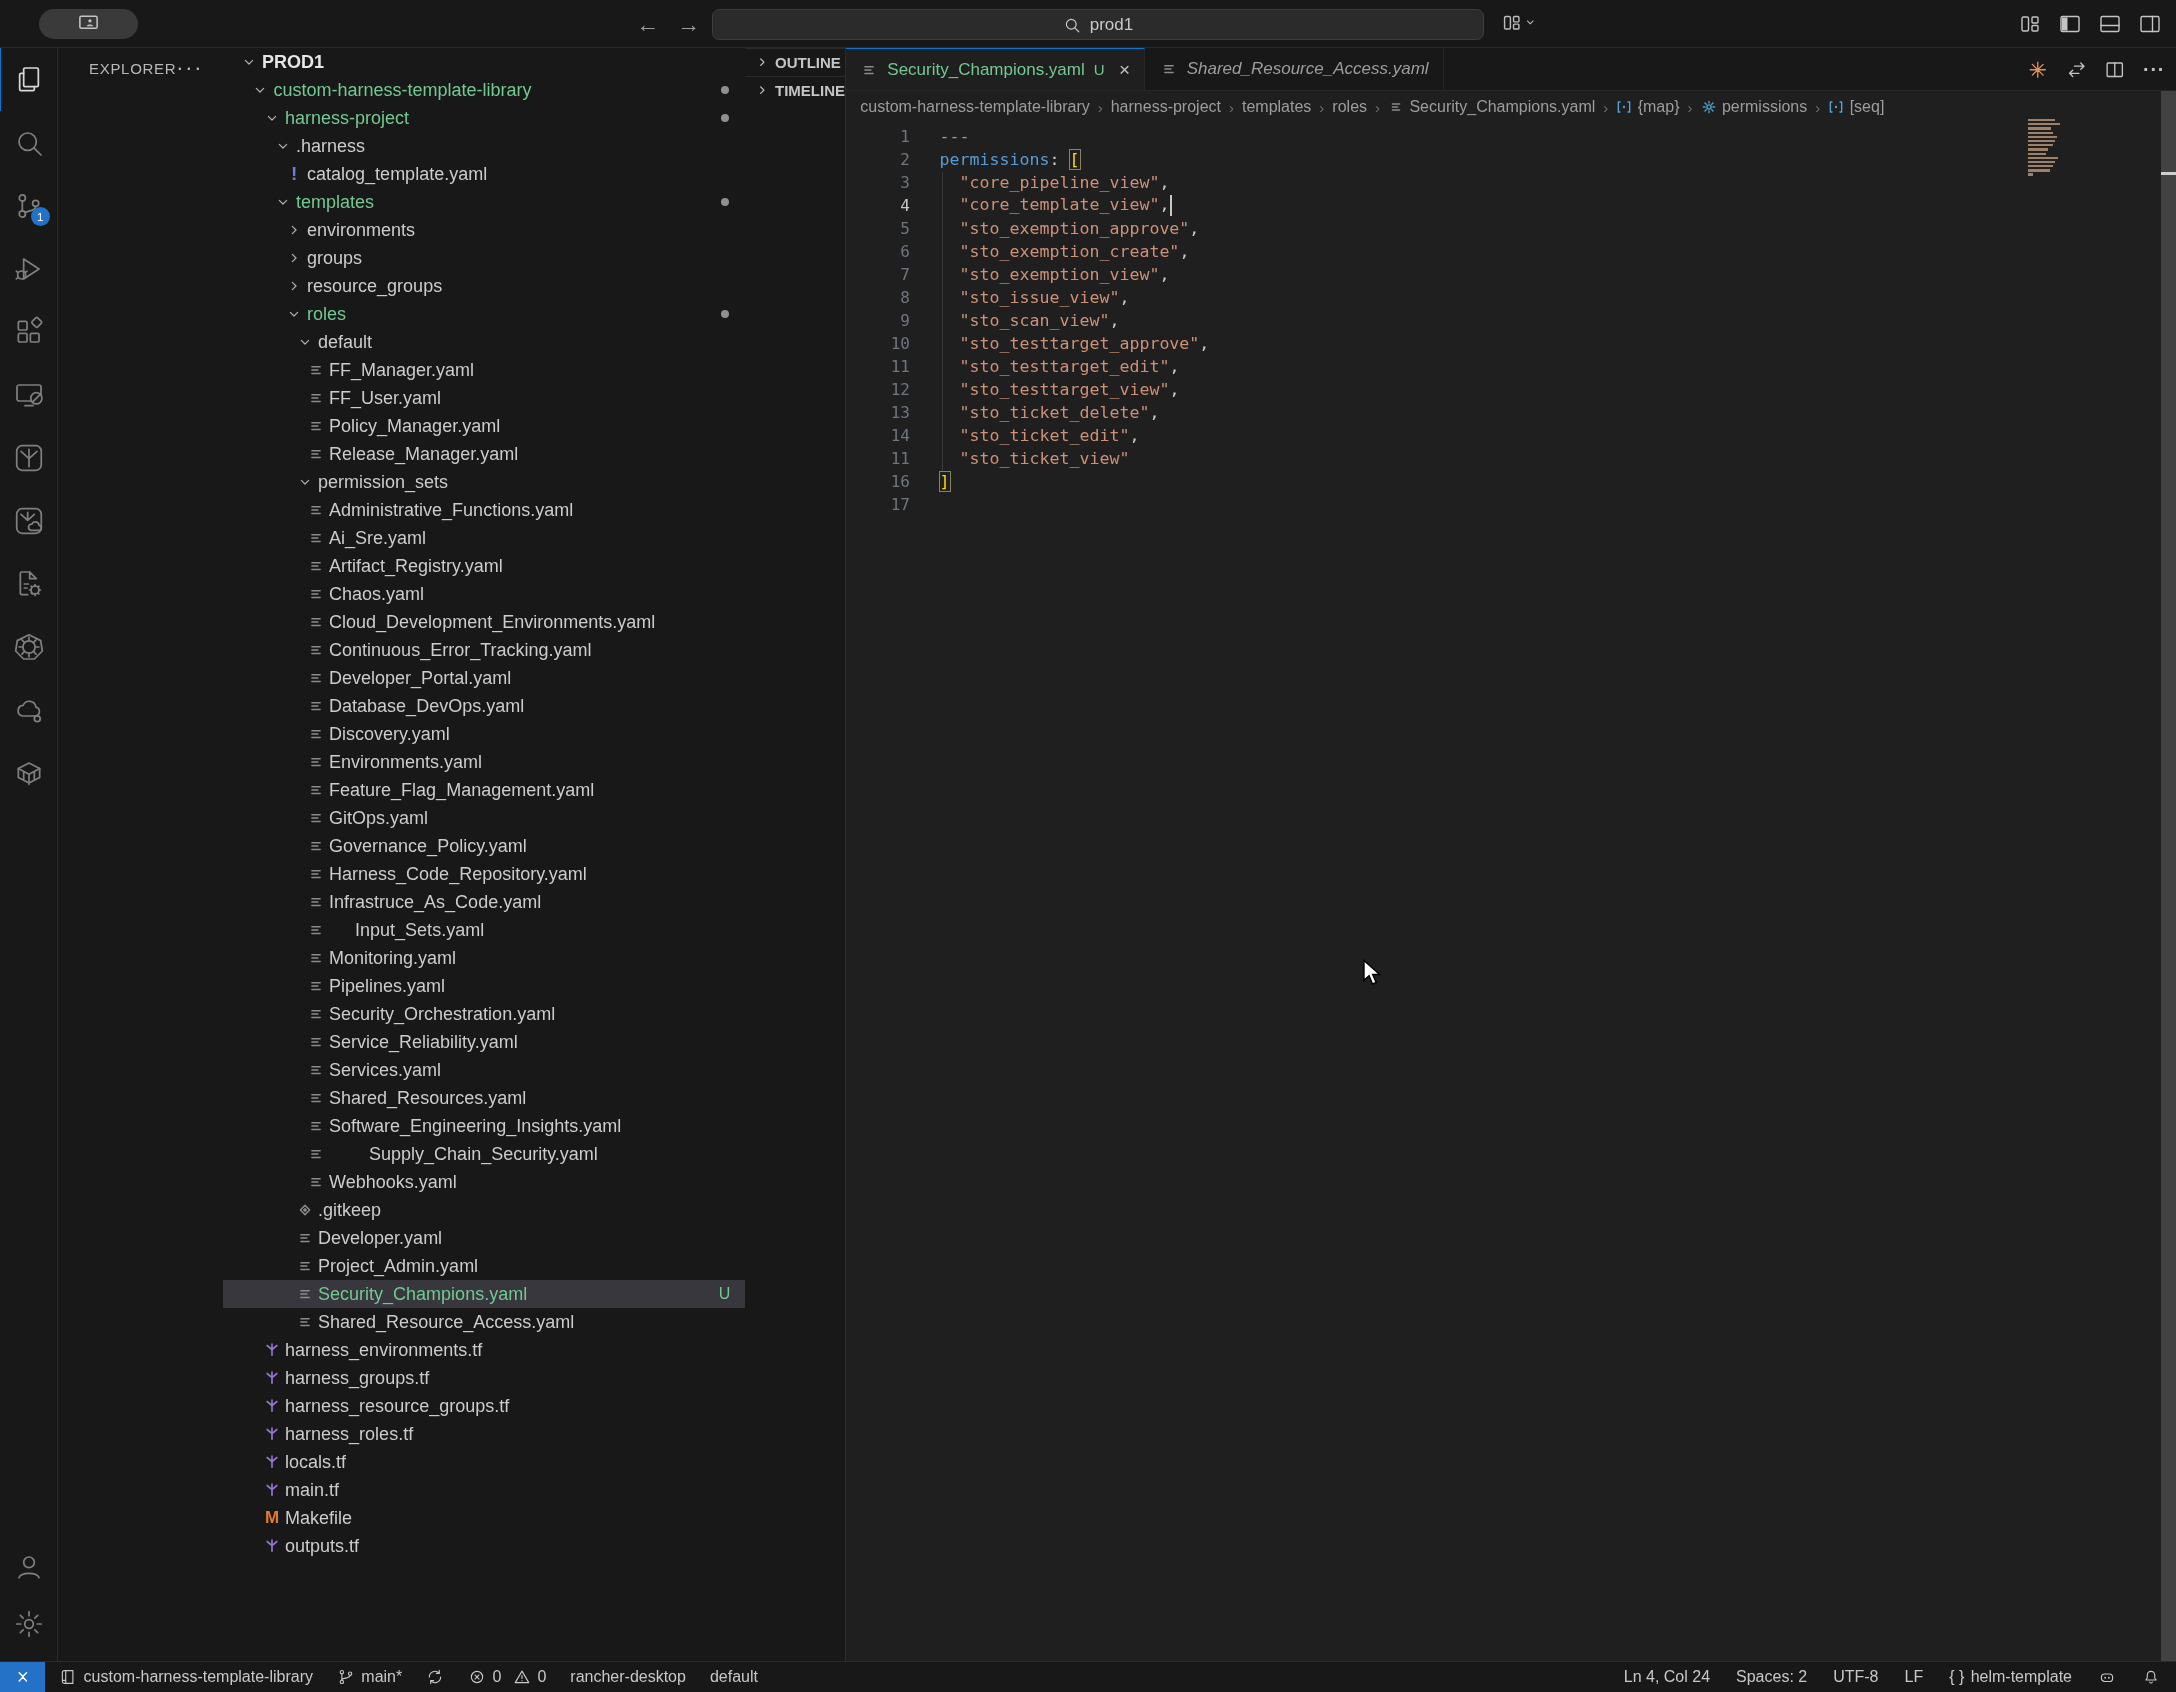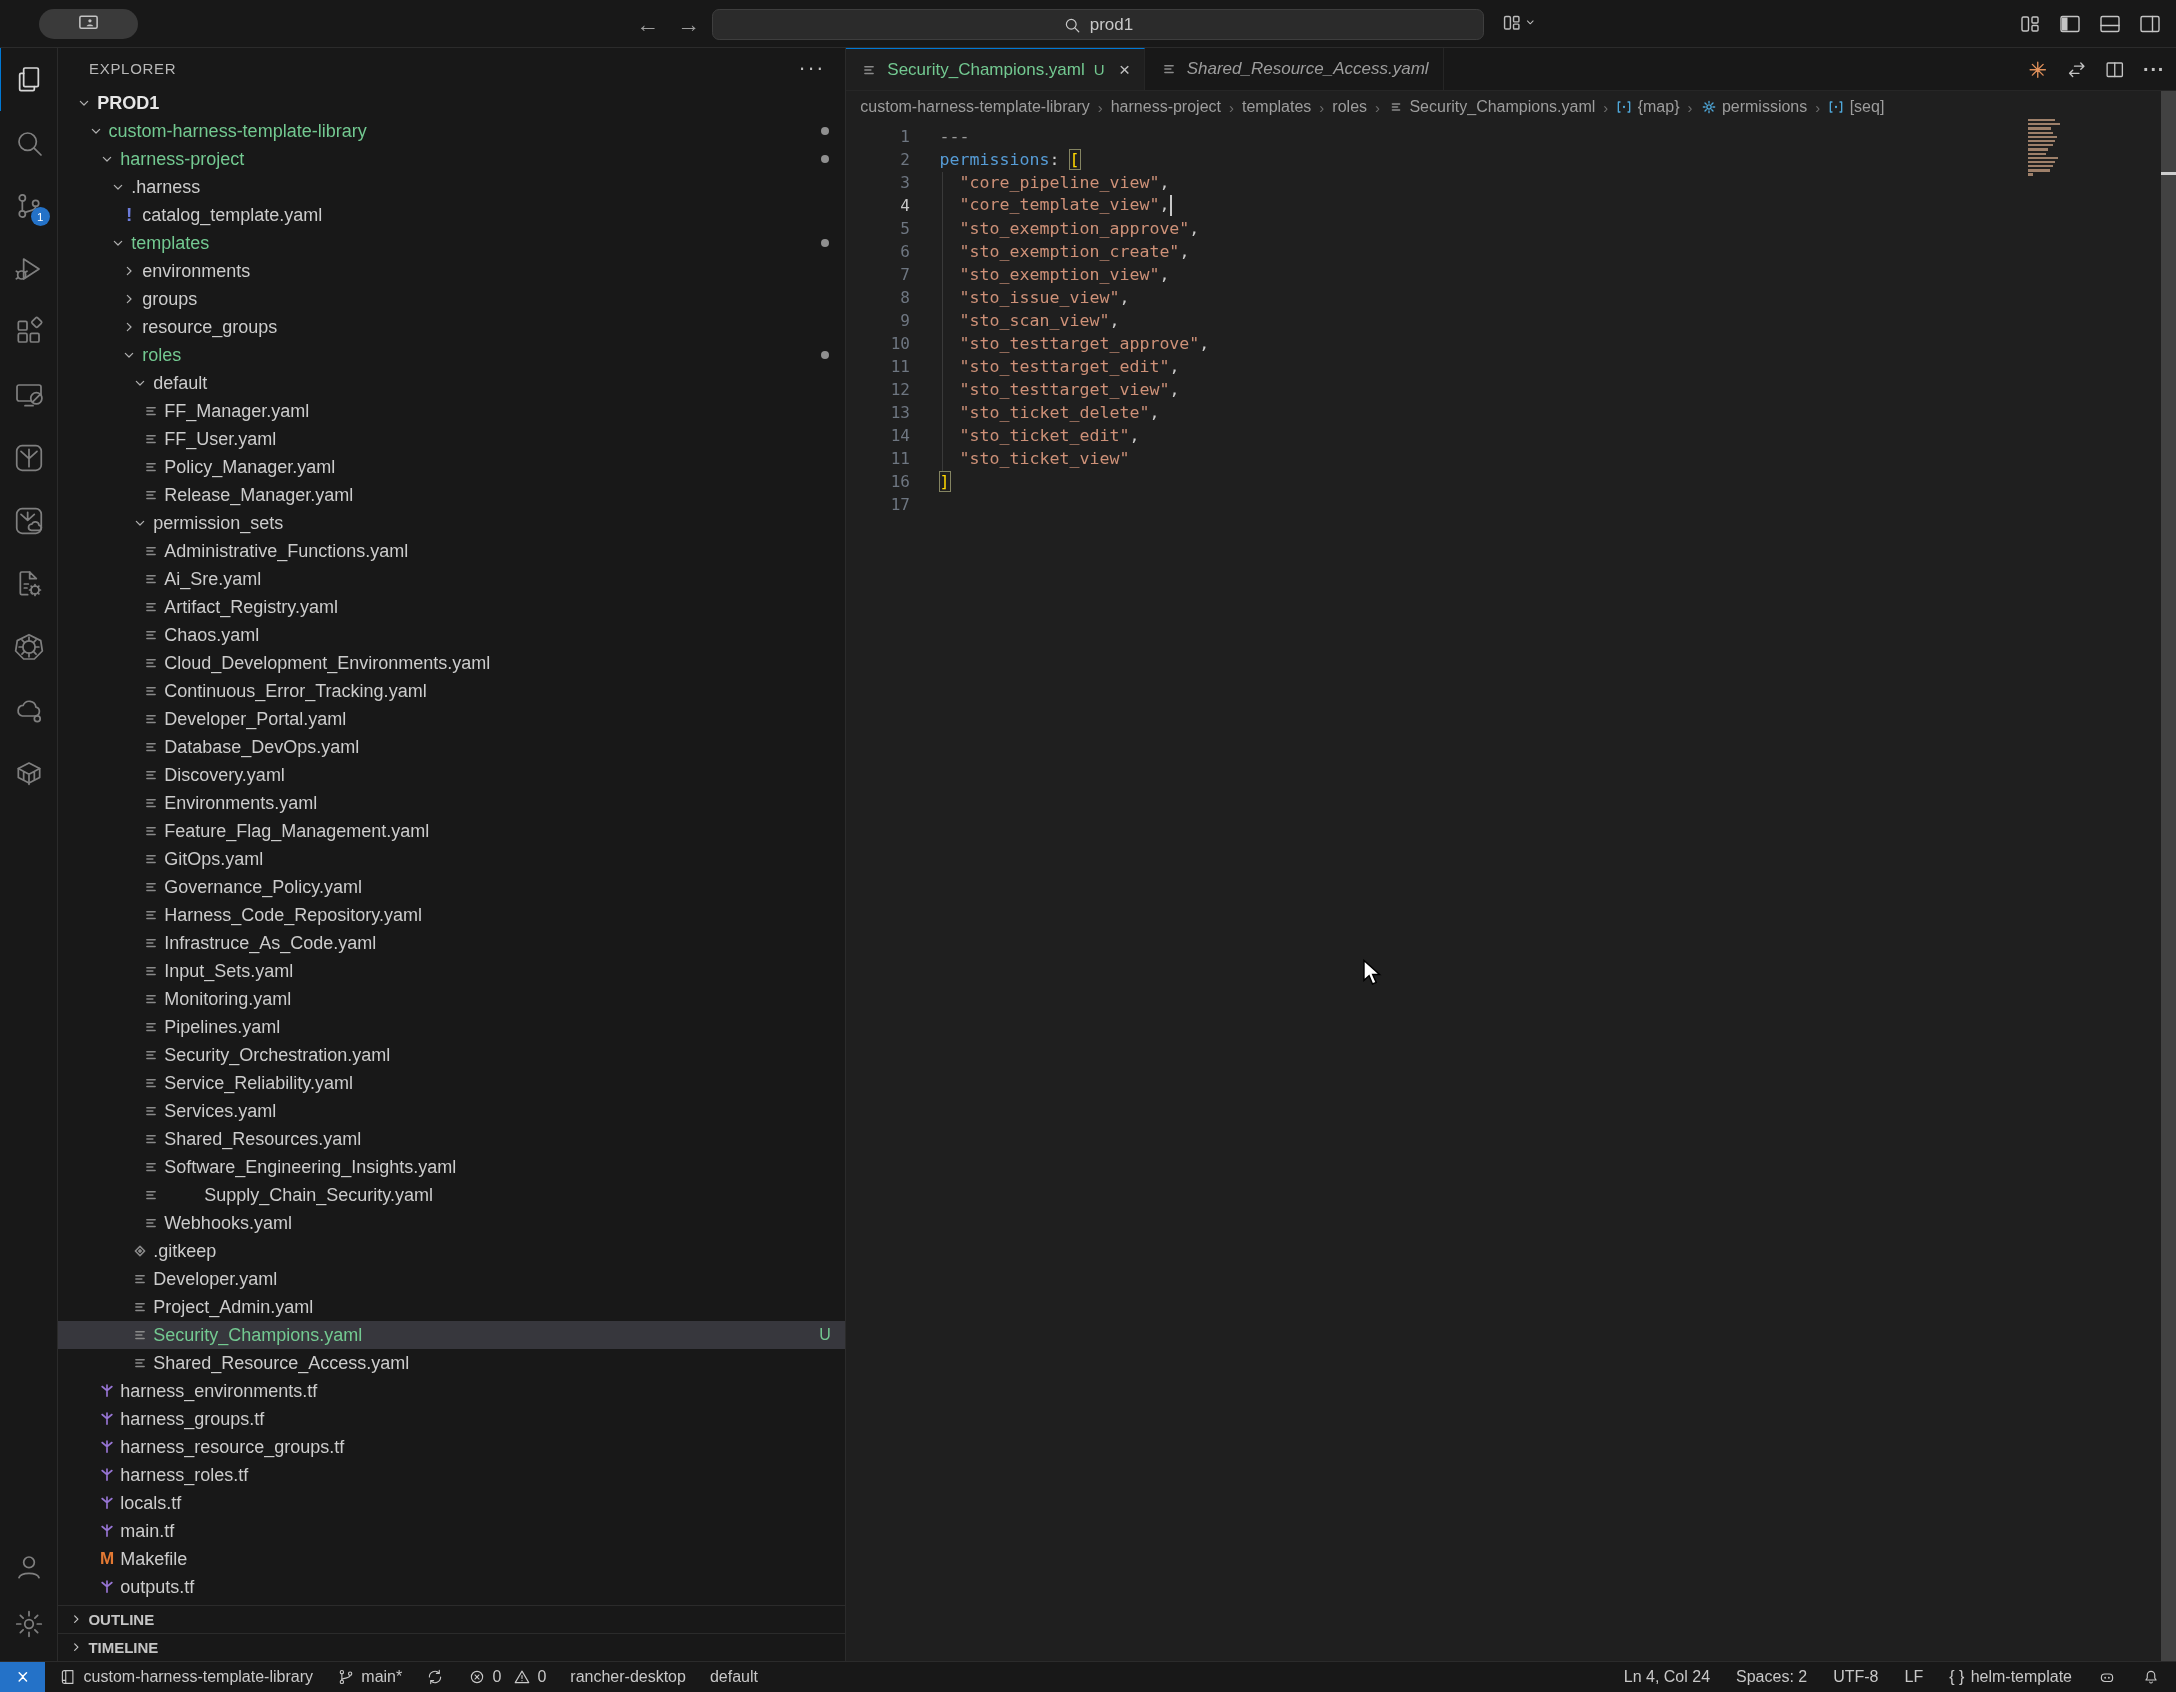--- a/index.html
+++ b/index.html
@@ -33,21 +33,21 @@
   .ab-top { flex:1; display:flex; flex-direction:column; }
   .ab-item { width:57px; height:63px; display:flex; align-items:center; justify-content:center;
              color:#7f7f7f; position:relative; border-left:1.8px solid transparent; }
   .ab-item.active { color:#d7d7d7; border-left:1.8px solid #0078d4; }
   .ab-badge { position:absolute; right:7.2px; bottom:10.7px; min-width:19px; height:19px; border-radius:9.9px;
               background:#2472c8; color:#fff; font-size:11.6px; display:flex; align-items:center; justify-content:center; }
   .ab-bottom { display:flex; flex-direction:column; padding-bottom:9px; }
   .ab-bottom .ab-item { height:57px; }
 
   
-  .sidebar { width:788px; background:#181818; border-right:0.9px solid #2b2b2b; display:flex; flex-direction:column;justify-content:center; }
+  .sidebar { width:788px; background:#181818; border-right:0.9px solid #2b2b2b; display:flex; flex-direction:row;justify-content:center; }
   .sb-header { height:41px; flex:none; display:flex; align-items:center; padding:0 19.7px 0 31px;
                font-size:15px; color:#b8b8b8; letter-spacing:0.7px; }
   .sb-header .kebab { margin-left:auto; font-size:21.5px; color:#c0c0c0; letter-spacing:1.8px; }
   .tree { flex:1; overflow:hidden; }
   .tree-row { height:28px; display:flex; align-items:center; font-size:18px; color:#cccccc; white-space:nowrap; }
   .tree-row.selected { background:#37373d; }
   .tree-row .slot { width:22.4px; flex:none; display:flex; align-items:center; justify-content:center; color:#b0b0b0; }
   .tree-row .lbl { margin-left:1.8px; }
   .tree-row .lbl.green { color:#73c991; }
   .tree-row .lbl.root { font-weight:bold; color:#e6e6e6; }
@@ -559,21 +559,21 @@
           <span class="lbl">Harness_Code_Repository.yaml</span>
         </div>
         <div class="tree-row" style="padding-left: 82px;">
           <span class="slot" style="color: rgb(138, 138, 138);">
             <svg width="18" height="18" viewBox="0 0 24 24" fill="none" stroke="currentColor" stroke-width="2" stroke-linecap="round" stroke-linejoin="round">
               <path d="M6.5 7.5h11 M6.5 12h8 M6.5 16.5h11"></path>
             </svg>
           </span>
           <span class="lbl">Infrastruce_As_Code.yaml</span>
         </div>
-        <div class="tree-row" style="padding-left: 82px;">
+        <div class="tree-row" style="padding-left: 82px; gap: 26px;">
           <span class="slot" style="color: rgb(138, 138, 138);">
             <svg width="18" height="18" viewBox="0 0 24 24" fill="none" stroke="currentColor" stroke-width="2" stroke-linecap="round" stroke-linejoin="round">
               <path d="M6.5 7.5h11 M6.5 12h8 M6.5 16.5h11"></path>
             </svg>
           </span>
           <span class="lbl">Input_Sets.yaml</span>
         </div>
         <div class="tree-row" style="padding-left: 82px;">
           <span class="slot" style="color: rgb(138, 138, 138);">
             <svg width="18" height="18" viewBox="0 0 24 24" fill="none" stroke="currentColor" stroke-width="2" stroke-linecap="round" stroke-linejoin="round">

